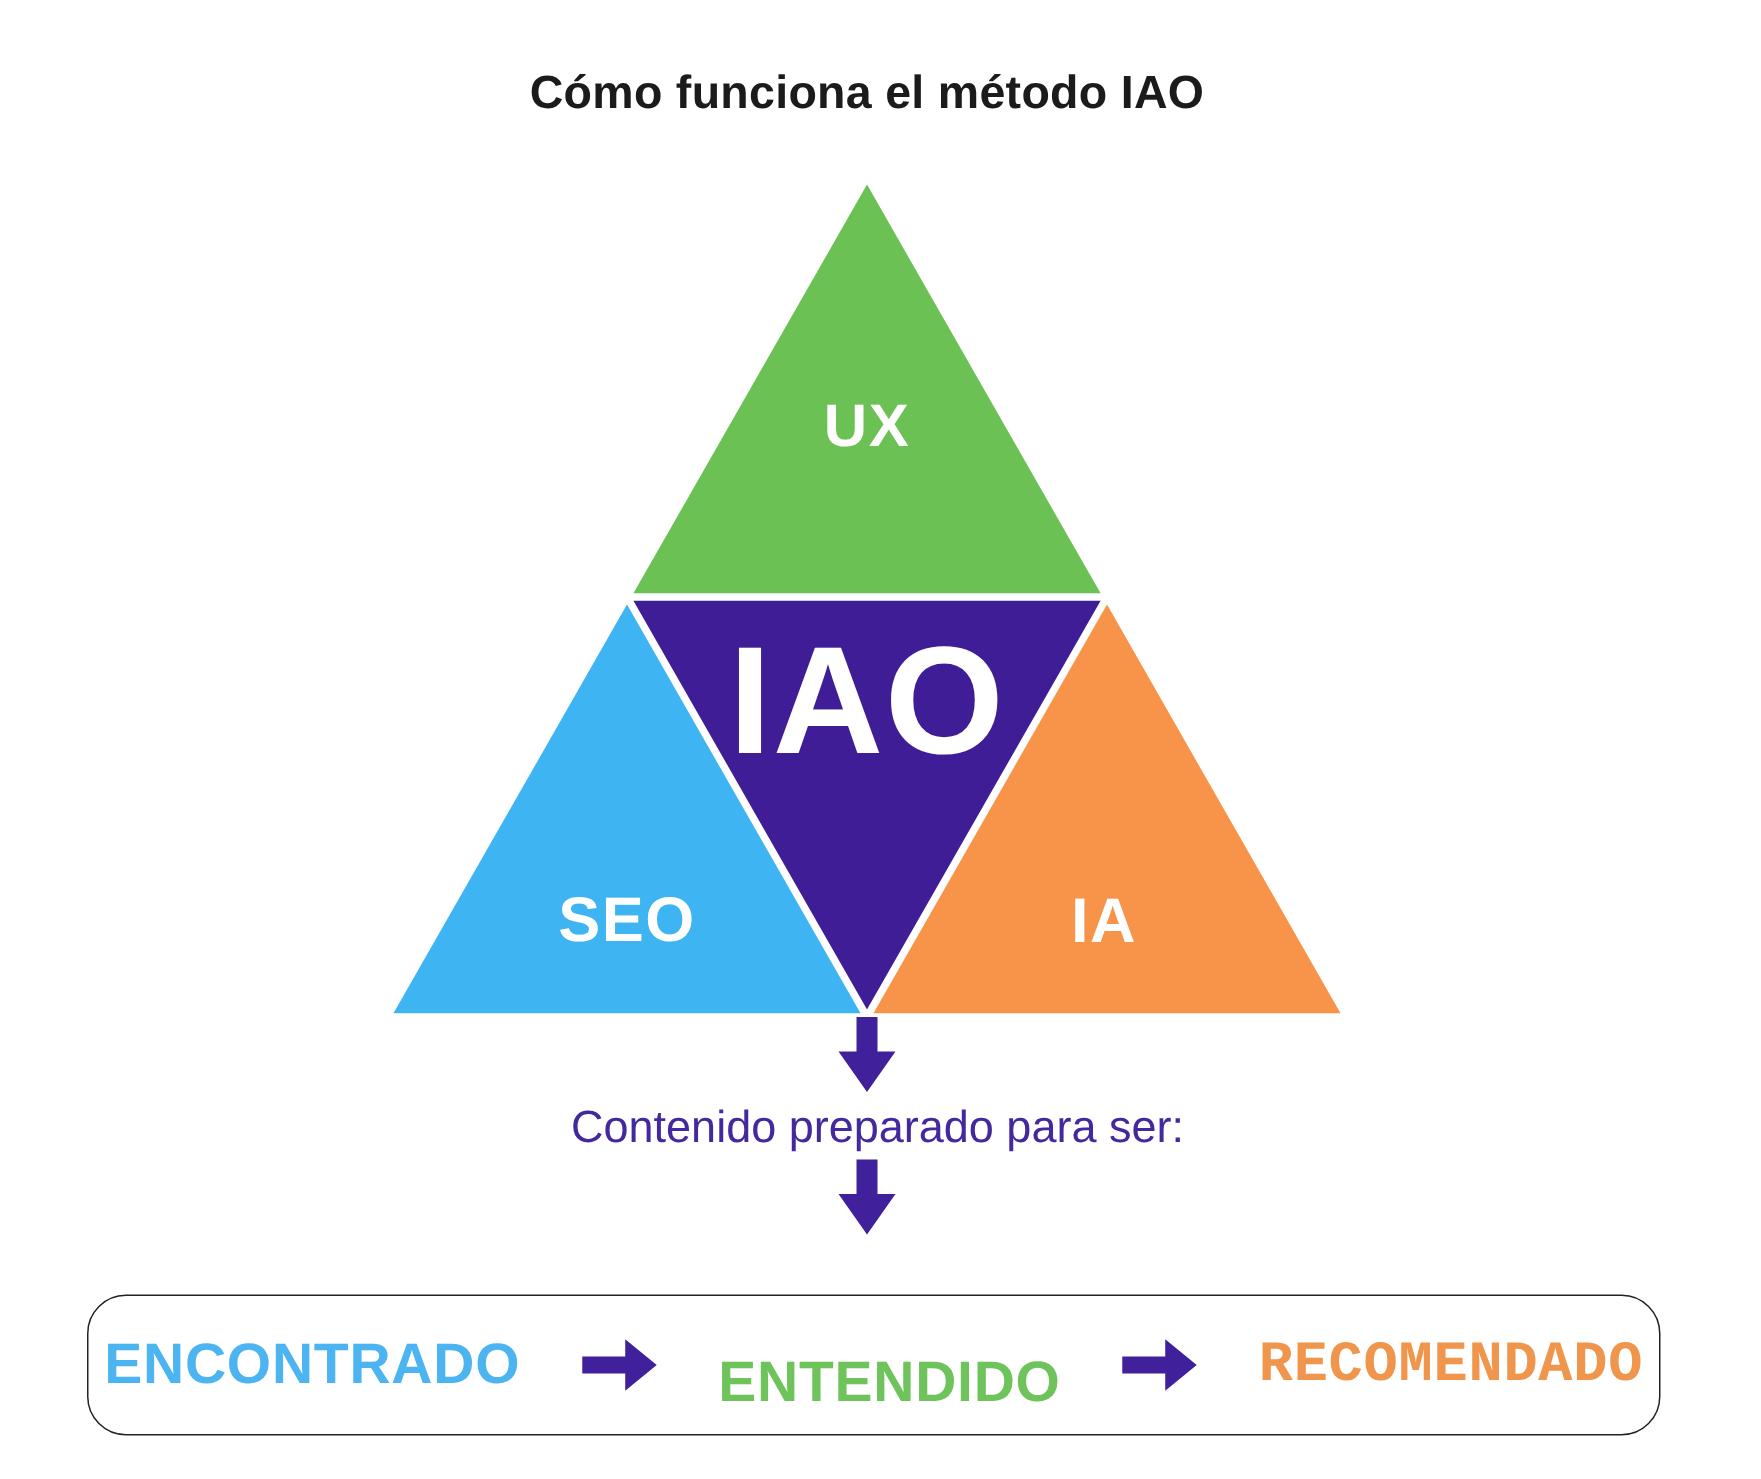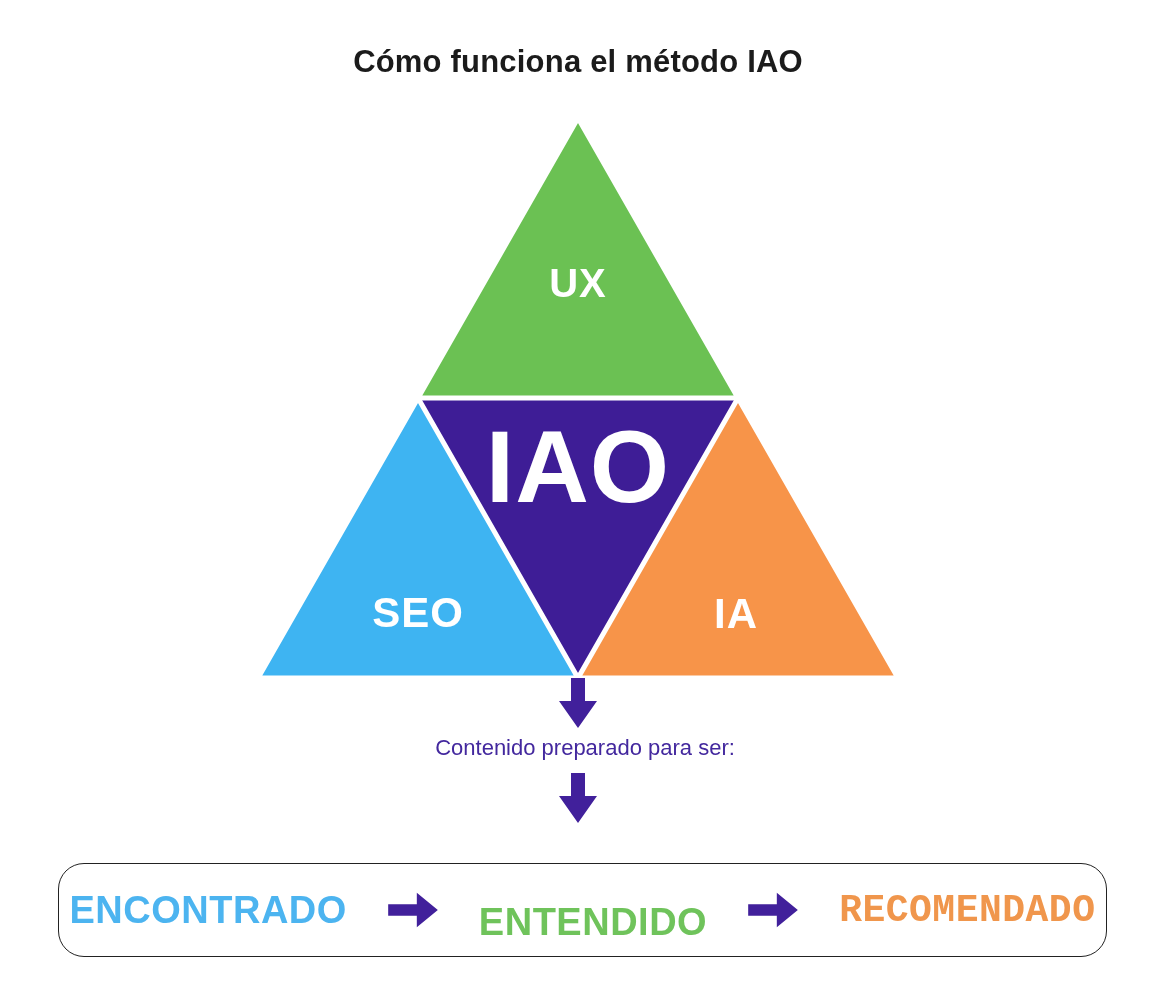--- a/index.html
+++ b/index.html
@@ -47,21 +47,21 @@
     fill: #ffffff;
     text-anchor: middle;
     letter-spacing: 1px;
   }
   .caption {
     position: absolute;
     top: 735px;
     left: 0;
     width: 1170px;
     text-align: center;
-    font-size: 22px;
+    font-size: 30px;
     color: #43289E;
   }
   .outcome-box {
     position: absolute;
     left: 58px;
     top: 863px;
     width: 1049px;
     height: 94px;
     box-sizing: border-box;
     background: #ffffff;

